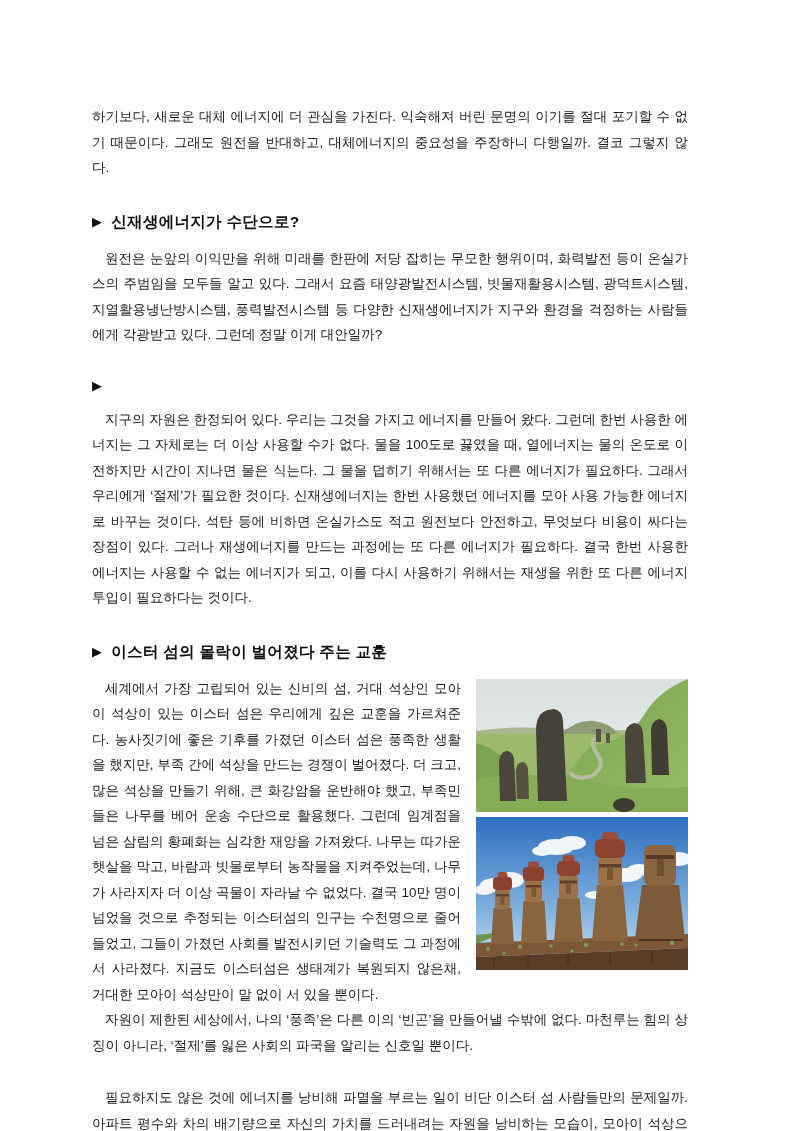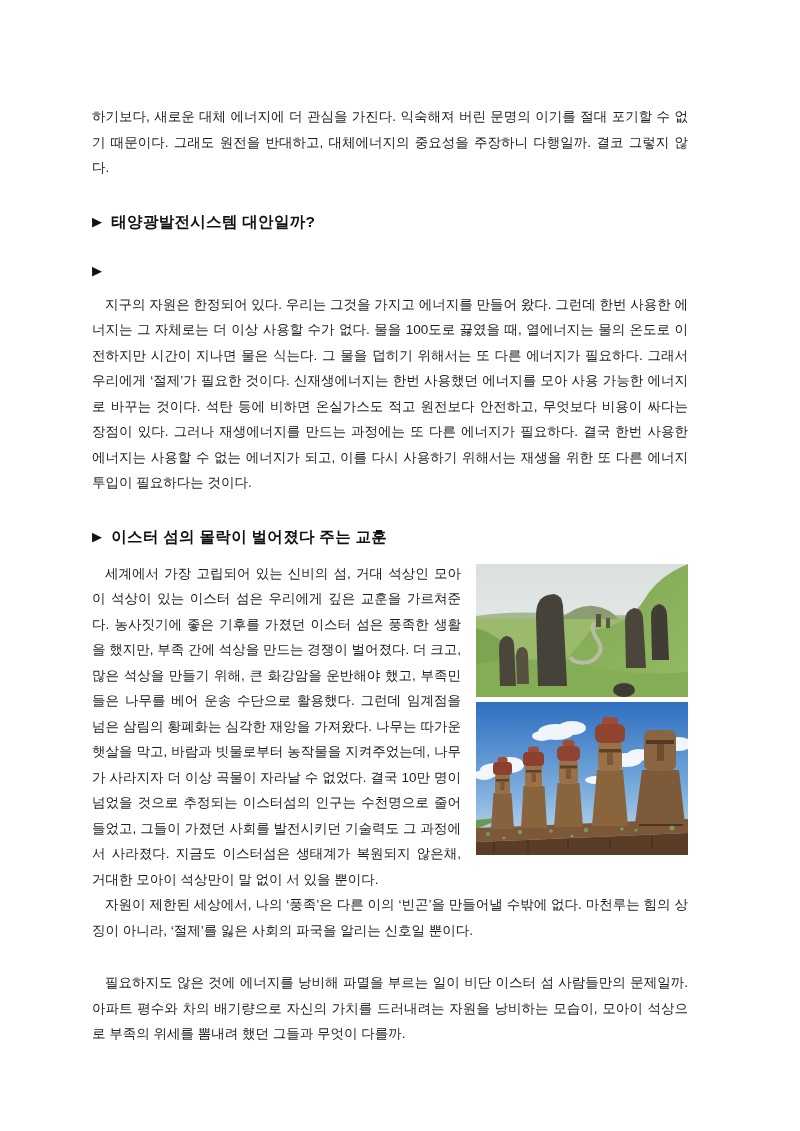--- a/index.html
+++ b/index.html
@@ -55,22 +55,23 @@
 </style>
 </head>
 <body>
 
 <div class="page">
 
   <div class="body-text">하기보다, 새로운 대체 에너지에 더 관심을 가진다. 익숙해져 버린 문명의 이기를 절대 포기할 수 없기 때문이다. 그래도 원전을 반대하고, 대체에너지의 중요성을 주장하니 다행일까. 결코 그렇지 않다.</div>
 
   <div class="section-heading">
     <span class="marker">▶</span>
-    <span>태양광발전시스템 대안일까?</span>
-  </div>
+    <span>신재생에너지가 수단으로?</span>
+  </div>
+  <div class="body-text indent">원전은 눈앞의 이익만을 위해 미래를 한판에 저당 잡히는 무모한 행위이며, 화력발전 등이 온실가스의 주범임을 모두들 알고 있다. 그래서 요즘 태양광발전시스템, 빗물재활용시스템, 광덕트시스템, 지열활용냉난방시스템, 풍력발전시스템 등 다양한 신재생에너지가 지구와 환경을 걱정하는 사람들에게 각광받고 있다. 그런데 정말 이게 대안일까?</div>
 
   <div class="section-heading">
     <span class="marker">▶</span>
   </div>
   <div class="body-text indent">지구의 자원은 한정되어 있다. 우리는 그것을 가지고 에너지를 만들어 왔다. 그런데 한번 사용한 에너지는 그 자체로는 더 이상 사용할 수가 없다. 물을 100도로 끓였을 때, 열에너지는 물의 온도로 이전하지만 시간이 지나면 물은 식는다. 그 물을 덥히기 위해서는 또 다른 에너지가 필요하다. 그래서 우리에게 ‘절제’가 필요한 것이다. 신재생에너지는 한번 사용했던 에너지를 모아 사용 가능한 에너지로 바꾸는 것이다. 석탄 등에 비하면 온실가스도 적고 원전보다 안전하고, 무엇보다 비용이 싸다는 장점이 있다. 그러나 재생에너지를 만드는 과정에는 또 다른 에너지가 필요하다. 결국 한번 사용한 에너지는 사용할 수 없는 에너지가 되고, 이를 다시 사용하기 위해서는 재생을 위한 또 다른 에너지 투입이 필요하다는 것이다.</div>
 
   <div class="section-heading">
     <span class="marker">▶</span>
     <span>이스터 섬의 몰락이 벌어졌다 주는 교훈</span>
   </div>

